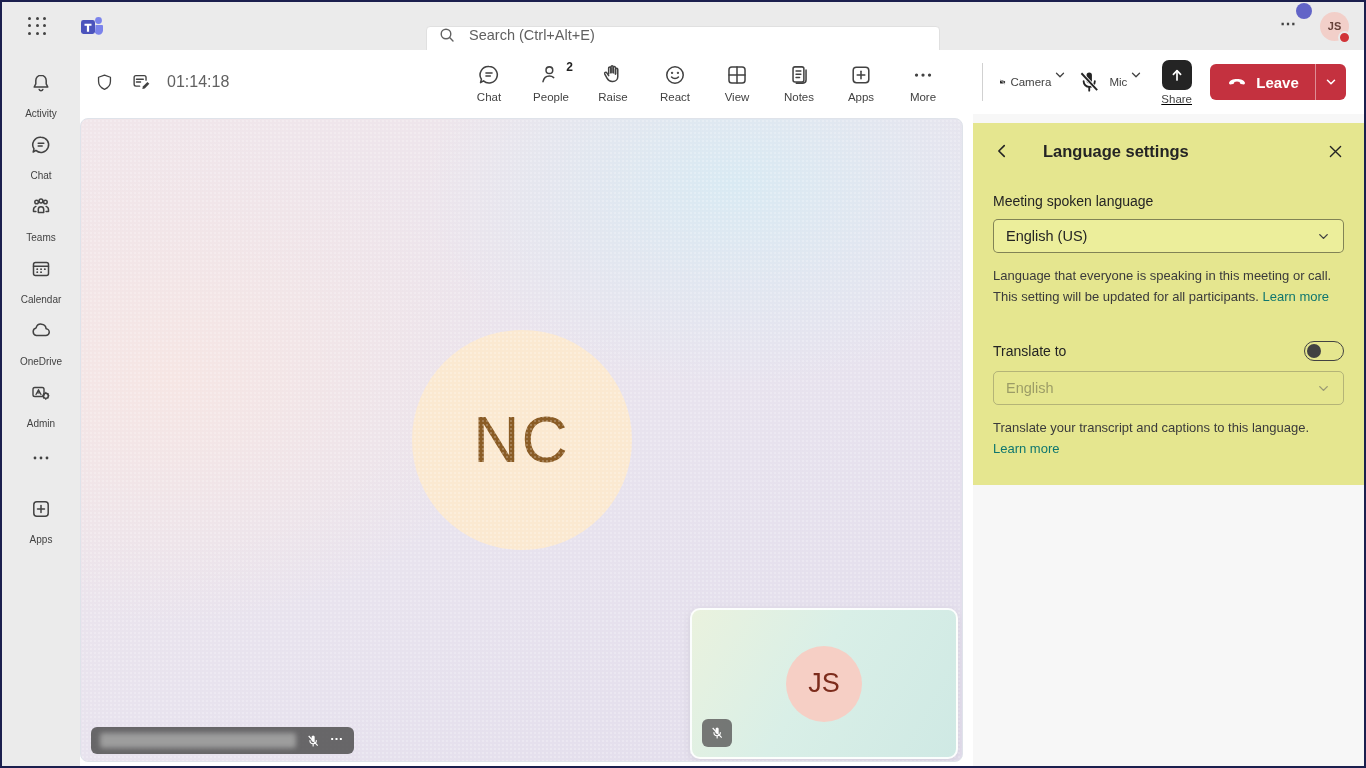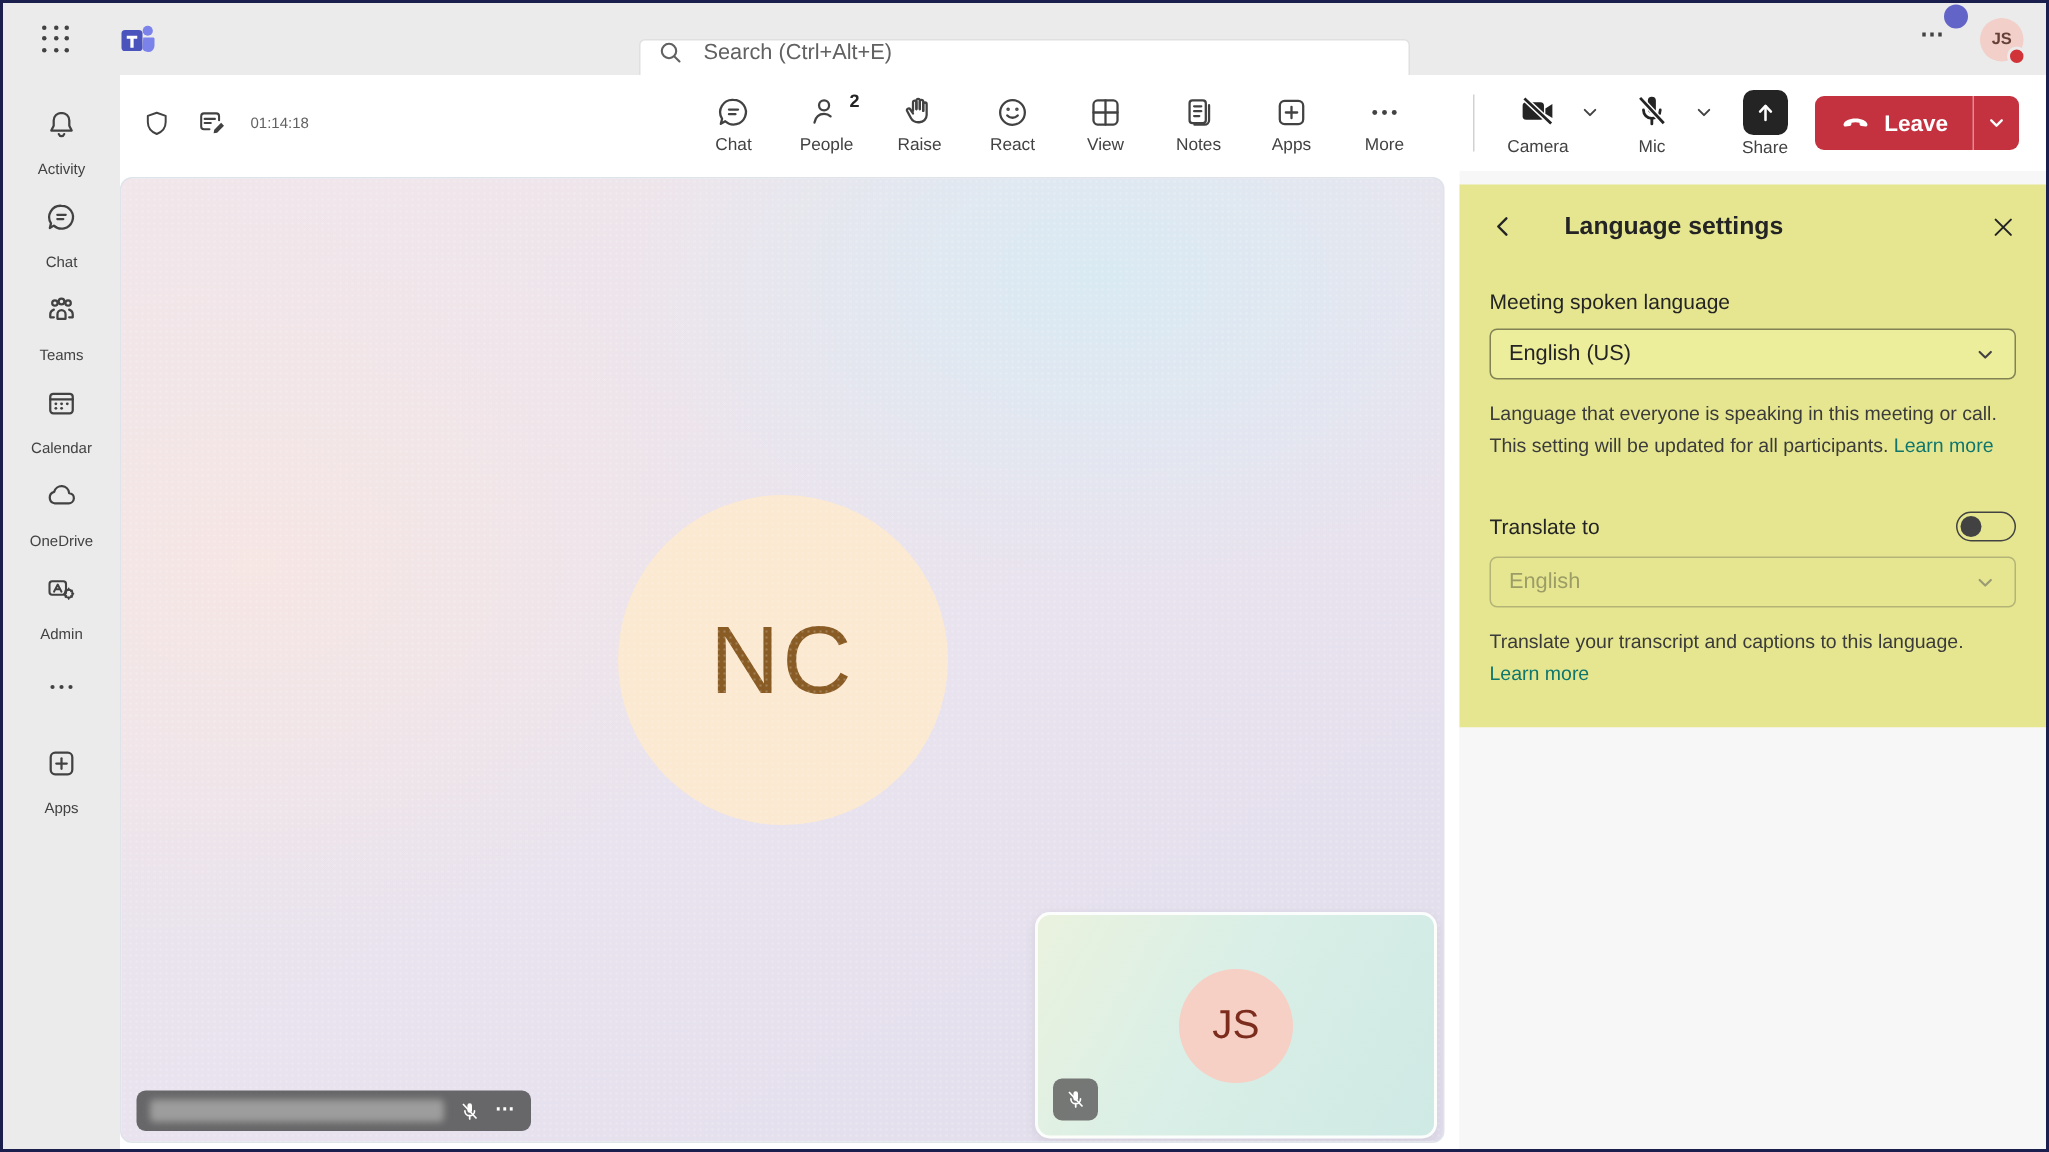--- a/index.html
+++ b/index.html
@@ -25,32 +25,32 @@
 
   
   .sidebar { position:absolute; left:0; top:48px; bottom:0; width:78px; background:#ebebeb; display:flex; flex-direction:column; align-items:center; padding-top:14px; }
   .side-item { width:100%; height:62px; display:flex; flex-direction:column; align-items:center; justify-content:center; gap:13px; cursor:pointer; color:#424242; }
   .side-item .lbl { font-size:10px; color:#424242; }
   .side-more { height:44px; }
 
   
   .toolbar { position:absolute; left:78px; top:48px; right:0; height:64px; background:#fff; }
   .tb-left { position:absolute; left:14px; top:0; height:64px; display:flex; align-items:center; gap:15px; }
-  .timer { font-size:10px; color:#616161; }
+  .timer { font-size:16px; color:#616161; }
   .tb-center { position:absolute; left:378px; top:0; height:64px; display:flex; }
   .tb-btn { width:62px; display:flex; flex-direction:column; align-items:center; justify-content:center; gap:3px; cursor:pointer; }
   .tb-btn .lbl { font-size:11.5px; color:#424242; }
   .people-wrap { position:relative; }
   .people-count { position:absolute; right:-9px; top:-2px; font-size:12px; font-weight:bold; color:#242424; }
   .tb-right { position:absolute; right:18px; top:0; height:64px; display:flex; align-items:center; }
   .v-div { width:1px; height:38px; background:#d1d1d1; margin-right:16px; }
-  .dev-btn { display:flex; flex-direction:column; align-items:center; gap:4px; cursor:pointer; width:52px; }
+  .dev-btn { display:flex; flex-direction:row; align-items:center; gap:4px; cursor:pointer; width:52px;justify-content:space-between; }
   .dev-btn .lbl { font-size:11.5px; color:#424242; }
   .chev-btn { padding:0 8px 14px 2px; cursor:pointer; }
-  .share-btn { display:flex; flex-direction:column; align-items:center; gap:3px; cursor:pointer; margin:0 18px 0 10px; }
+  .share-btn { display:flex; flex-direction:column; align-items:center; gap:3px; cursor:pointer; margin:0 18px 0 10px;text-decoration:underline; }
   .share-ic { width:30px; height:30px; border-radius:7px; background:#242424; display:flex; align-items:center; justify-content:center; }
   .share-btn .lbl { font-size:11.5px; color:#424242; }
   .leave-btn { width:136px; height:36px; background:#c4313f; border-radius:6px; display:flex; align-items:center; overflow:hidden; cursor:pointer; }
   .leave-main { flex:1; display:flex; align-items:center; justify-content:center; gap:8px; color:#fff; font-size:15px; font-weight:bold; height:100%; }
   .leave-sep { width:1px; height:100%; background:rgba(255,255,255,0.45); }
   .leave-chev { width:30px; height:100%; display:flex; align-items:center; justify-content:center; }
 
   
   .content { position:absolute; left:78px; top:112px; right:0; bottom:0; display:flex; background:#fff; }
   .stage-wrap { flex:1; padding:4px 10px 4px 0; }

